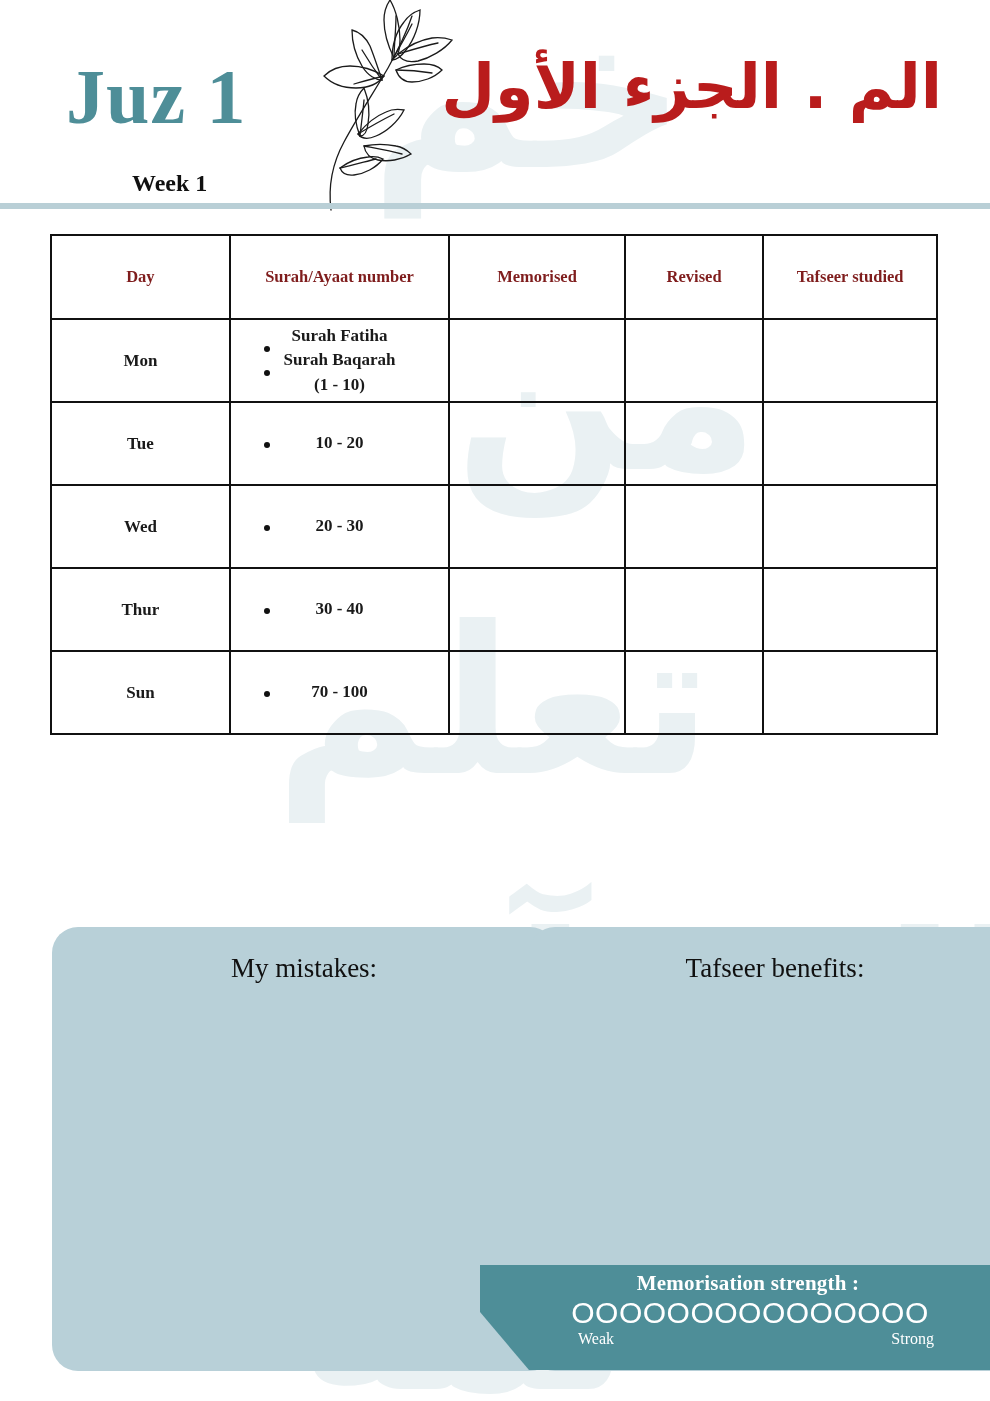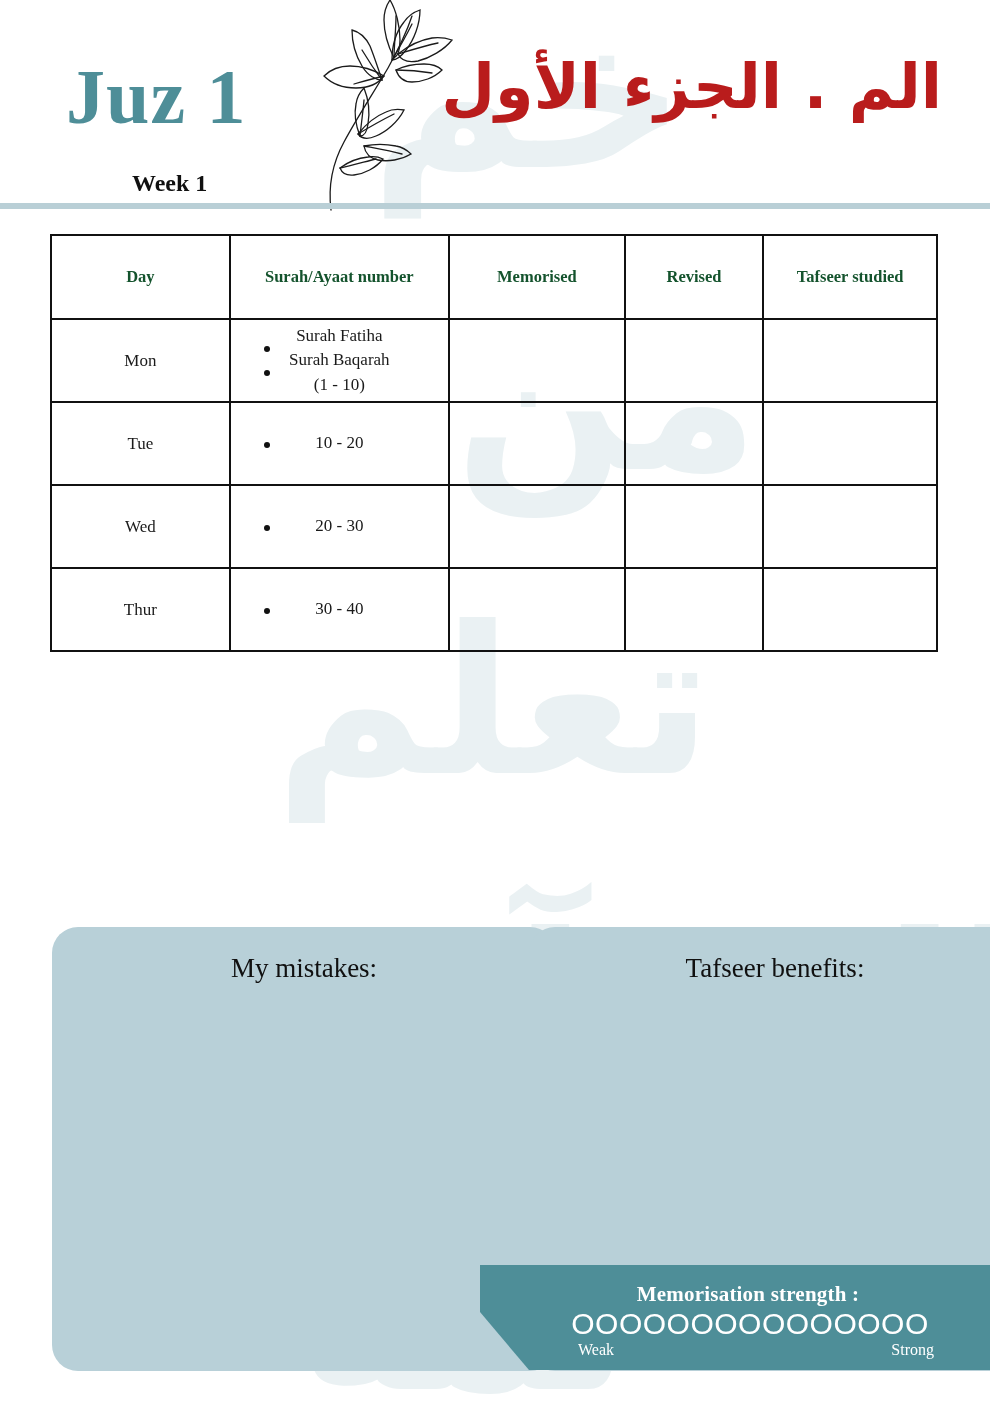--- a/index.html
+++ b/index.html
@@ -103,26 +103,26 @@
   .sheet-table td, .sheet-table th {
     border: 2.5px solid #111111;
     text-align: center;
     vertical-align: middle;
     background: transparent;
   }
   .sheet-table thead th {
     height: 84px;
     font-size: 16.5px;
     font-weight: 700;
-    color: #14532d;
+    color: #7f1d1d;
   }
   .sheet-table tbody td {
     height: 83px;
     font-size: 17px;
-    font-weight: 400;
+    font-weight: 700;
     color: #1a1a1a;
   }
   .row-mon td { height: 106px; }
 
   .col-day        { width: 185px; }
   .col-surah      { width: 225px; }
   .col-memorised  { width: 180px; }
   .col-revised    { width: 142px; margin-left: 32px; }
   .col-tafseer    { width: 179px; border-radius: 27px; }
 
@@ -184,21 +184,21 @@
     background: #4e8e98;
     z-index: 4;
     clip-path: polygon(0 0, 100% 0, 100% 100%, 49px 100%, 0 47px);
     color: #ffffff;
   }
   .strength-title {
     display: block;
     text-align: center;
     font-size: 21px;
     font-weight: 700;
-    padding: 17px 42px 0 68px;
+    padding: 6px 42px 0 68px;
     letter-spacing: 0.2px;
   }
   .strength-circles {
     display: block;
     text-align: center;
     font-size: 30px;
     font-weight: 400;
     letter-spacing: 0.5px;
     padding: 1px 34px 0 64px;
     line-height: 1.05;
@@ -310,20 +310,32 @@
         <td class="col-surah surah-cell">
           <span class="surah-lines">
             <span style="display: block;">30 - 40</span>
           </span>
           <span class="bullet-dot" style="top: 38.5px;"></span>
         </td>
         <td class="col-memorised"></td>
         <td class="col-revised"></td>
         <td class="col-tafseer"></td>
       </tr>
+      <tr>
+        <td class="col-day">Sun</td>
+        <td class="col-surah surah-cell">
+          <span class="surah-lines">
+            <span style="display: block;">70 - 100</span>
+          </span>
+          <span class="bullet-dot" style="top: 38.5px;"></span>
+        </td>
+        <td class="col-memorised"></td>
+        <td class="col-revised"></td>
+        <td class="col-tafseer"></td>
+      </tr>
     </tbody>
 </table>
 
 <div class="notes-area">
 
   <div class="note-box note-mistakes">
     <span class="note-label">My mistakes:</span>
   </div>
 
   <div class="note-box note-tafseer">

